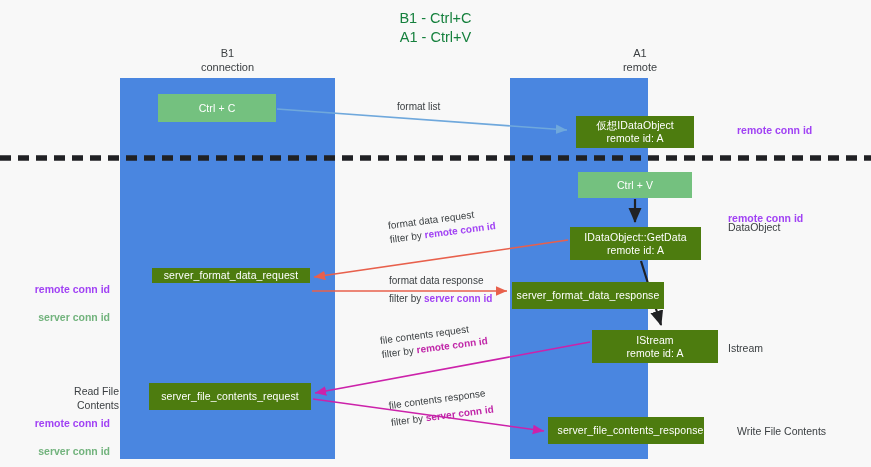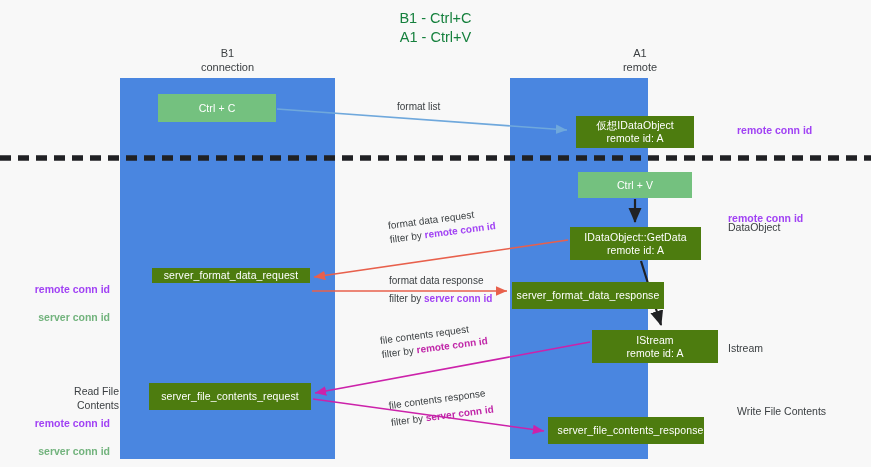--- a/index.html
+++ b/index.html
@@ -112,21 +112,21 @@
     white-space: pre-line;
   }
   .side.plain { color: #3c4043; }
   .purple { color: #a142f4; font-weight: bold; }
   .green-t { color: #72b37d; font-weight: bold; }
 
   #s-right-1 { left: 737px; top: 123px; }
   #s-right-2 { left: 728px; top: 211px; }
   #s-right-3 { left: 728px; top: 220px; }
   #s-right-4 { left: 728px; top: 341px; }
-  #s-right-5 { left: 737px; top: 404px; }
+  #s-right-5 { left: 737px; top: 424px; }
 
   #s-left-1 { left: 24px; top: 268px; text-align: right; width: 86px; }
   #s-left-2 { left: 33px; top: 384px; text-align: right; width: 86px; }
   #s-left-3 { left: 24px; top: 402px; text-align: right; width: 86px; }
 
   svg.overlay {
     position: absolute;
     left: 0; top: 0;
     width: 871px; height: 467px;
     overflow: visible;

